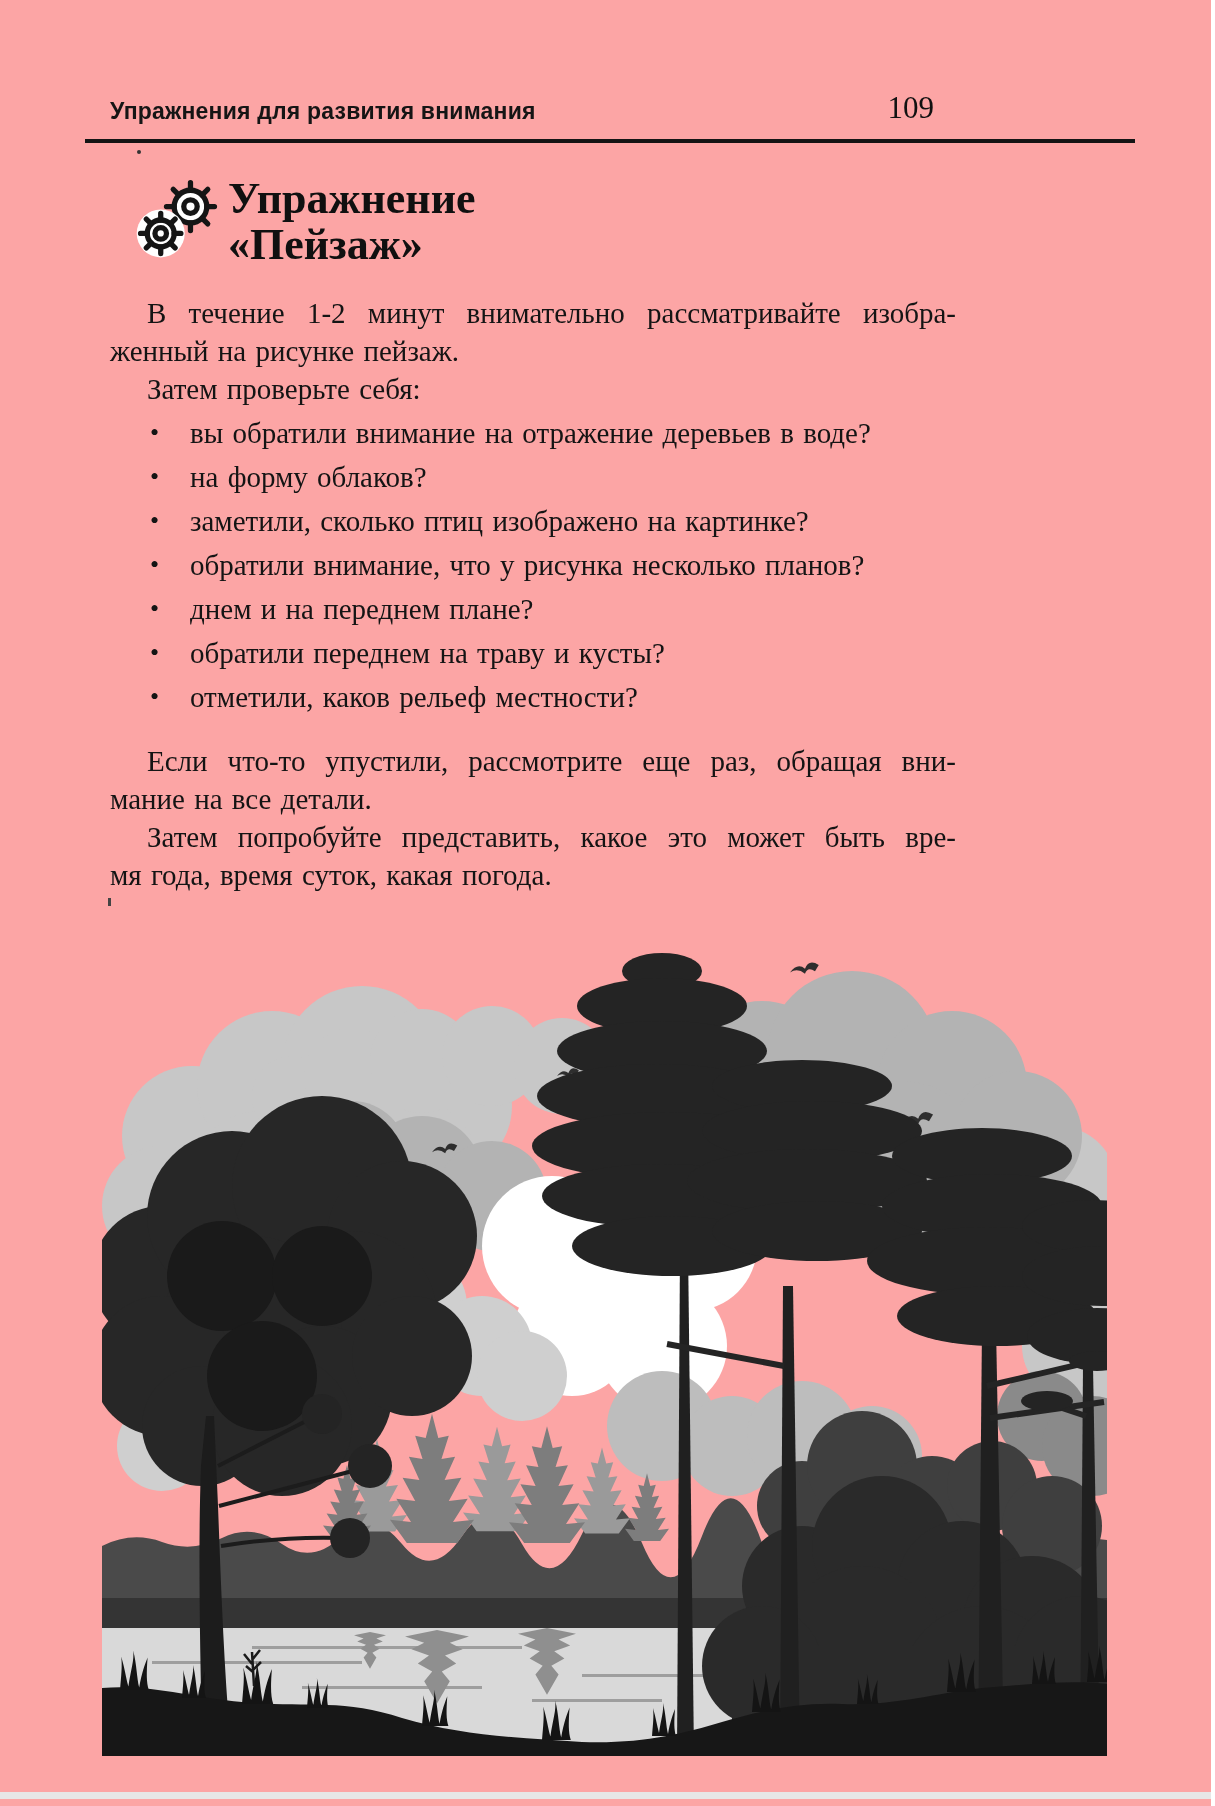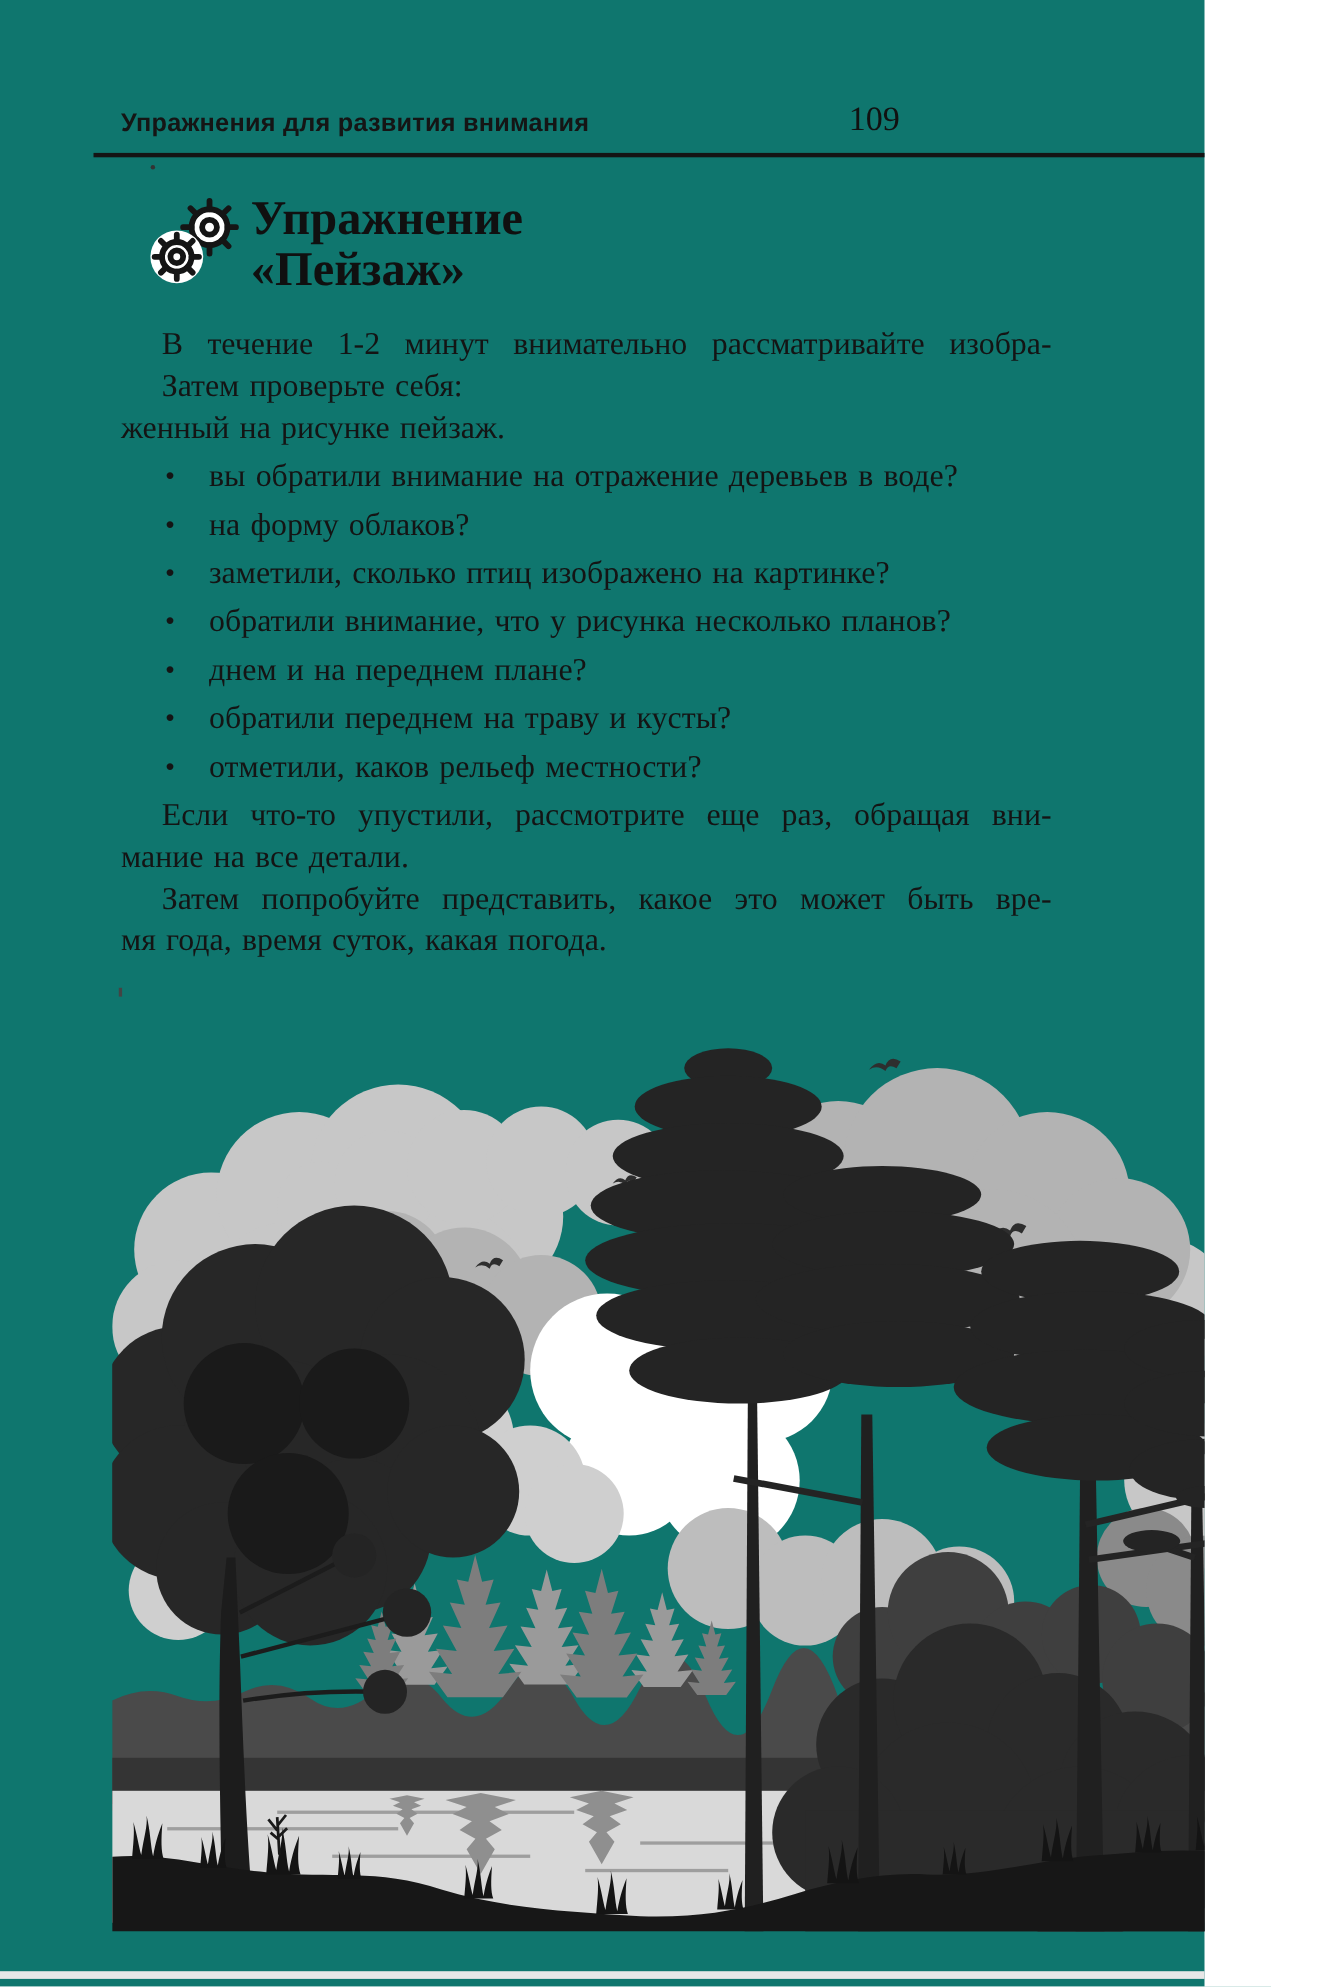--- a/index.html
+++ b/index.html
@@ -1,17 +1,17 @@
 <!DOCTYPE html>
 <html><head>
 <meta charset="utf-8">
 <style>
   html,body{margin:0;padding:0;background:#ffffff;}
   .page{
-    position:relative;width:1095px;height:1806px;background:#0f766e;
+    position:relative;width:1211px;height:1806px;background:#fca5a5;
     font-family:"Liberation Serif",serif;color:#161616;overflow:hidden;
   }
   
   .running-title{
     position:absolute;left:110px;top:98px;
     font-family:"Liberation Sans",sans-serif;font-weight:bold;font-size:23px;
     letter-spacing:.2px;color:#151515;
   }
   .page-number{
     position:absolute;right:277px;top:90px;font-size:31px;color:#111;
@@ -28,21 +28,21 @@
     position:absolute;left:110px;top:294px;width:846px;
     font-size:29px;line-height:38px;word-spacing:2px;color:#141414;
   }
   .jl{text-align:justify;text-align-last:justify;}
   .ll{text-align:left;}
   .ind{text-indent:37px;}
   .bullets{margin:5px 0 0 0;padding:0;list-style:none;}
   .bullet{display:flex;margin:6px 0;}
   .bullet .marker{flex:0 0 40px;margin-left:40px;text-align:left;font-size:26px;}
   .bullet .btxt{flex:1 1 auto;}
-  .outro{margin-top:6px;}
+  .outro{margin-top:26px;}
   
   .illustration{position:absolute;left:102px;top:946px;width:1005px;height:810px;margin:0;}
   .illustration svg{display:block;width:100%;height:100%;}
   
   .artifact-dot{position:absolute;left:137px;top:150px;width:4px;height:4px;background:#333;border-radius:50%;}
   .artifact-tick{position:absolute;left:108px;top:898px;width:3px;height:8px;background:#444;}
   .scan-strip{position:absolute;left:0;top:1792px;width:1215px;height:7px;background:#e7e7e7;}
 </style>
 </head>
 <body>
@@ -73,22 +73,22 @@
     </svg>
   </div>
 
   <div class="ex-title">
     <div>Упражнение</div>
     <div>«Пейзаж»</div>
   </div>
 
   <div class="bodytext">
     <div class="jl ind">В течение 1-2 минут внимательно рассматривайте изобра-</div>
+    <div class="ll">женный на рисунке пейзаж.</div>
     <div class="ll ind">Затем проверьте себя:</div>
-    <div class="ll">женный на рисунке пейзаж.</div>
 
     <ul class="bullets">
       <li class="bullet">
         <span class="marker">•</span>
         <span class="btxt ll">вы обратили внимание на отражение деревьев в воде?</span>
       </li>
       <li class="bullet">
         <span class="marker">•</span>
         <span class="btxt ll">на форму облаков?</span>
       </li>

